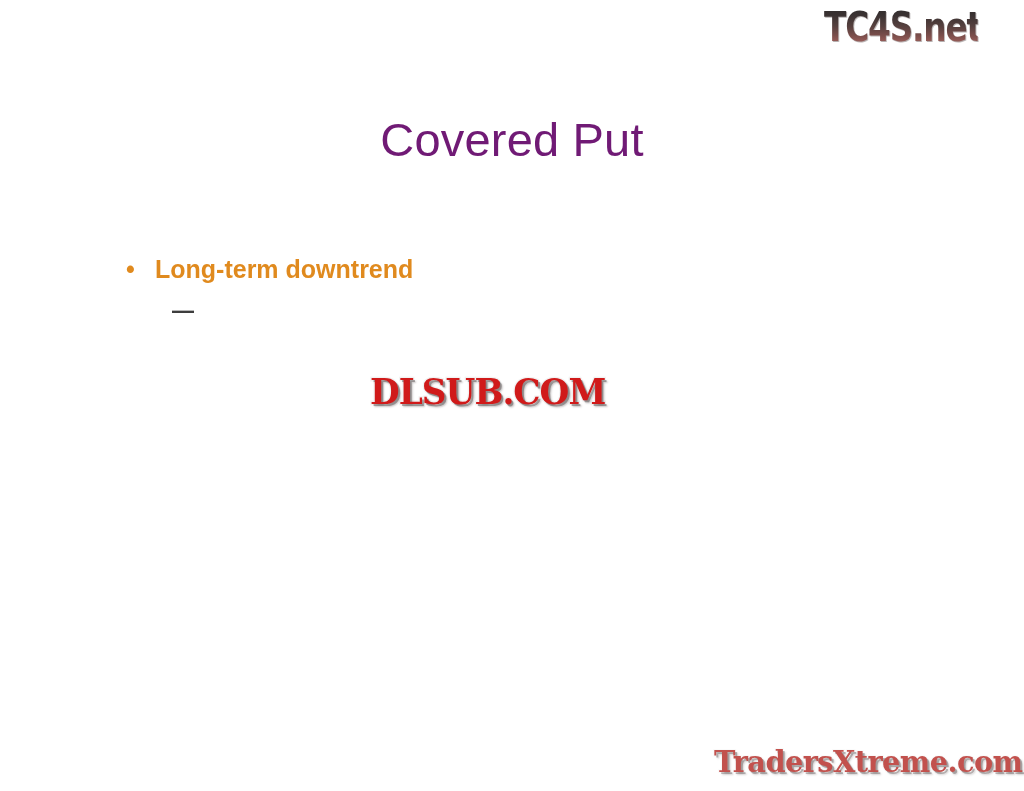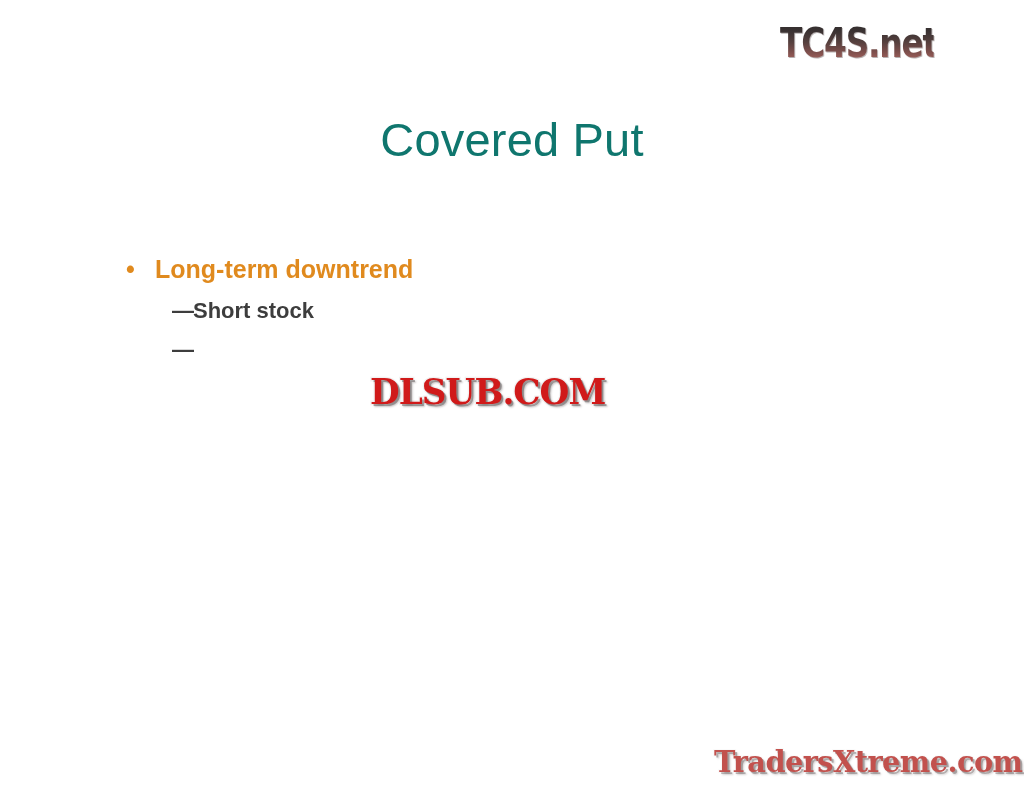--- a/index.html
+++ b/index.html
@@ -15,25 +15,24 @@
     position: relative;
     width: 1024px;
     height: 791px;
     background: #ffffff;
     overflow: hidden;
   }
 
   
   #tc4s-logo {
     position: absolute;
-    left: 780px;
+    left: 824px;
     top: 2px;
     width: 192px;
     height: 52px;
-    margin-top: 16px;
   }
   #tc4s-logo .tc4s-text {
     font-family: "DejaVu Sans", sans-serif;
     font-size: 41px;
     font-weight: bold;
     letter-spacing: -1.5px;
     line-height: 50px;
     transform: scaleX(0.80);
     transform-origin: left top;
     white-space: nowrap;
@@ -54,21 +53,21 @@
   
   #slide-title {
     position: absolute;
     left: 0;
     top: 112px;
     width: 1024px;
     text-align: center;
     font-family: "Liberation Sans", sans-serif;
     font-size: 47px;
     font-weight: 400;
-    color: #0f766e;
+    color: #701a75;
     letter-spacing: 0.2px;
     white-space: nowrap;
   }
 
   
   #body-block {
     position: absolute;
     left: 120px;
     top: 252px;
     width: 560px;
@@ -170,21 +169,20 @@
 
   <div id="body-block">
 
     <div class="bullet-l1">
       <span class="dot">•</span>
       <span>Long-term downtrend</span>
     </div>
 
     <div class="bullet-l2">
       <span class="dash">—</span>
-      <span class="l2-text">Short stock</span>
     </div>
 
     <div class="bullet-l2">
       <span class="dash">—</span>
     </div>
 
   </div>
 
   <div id="dlsub-watermark">
     <span class="inner">DLSUB.COM</span>

